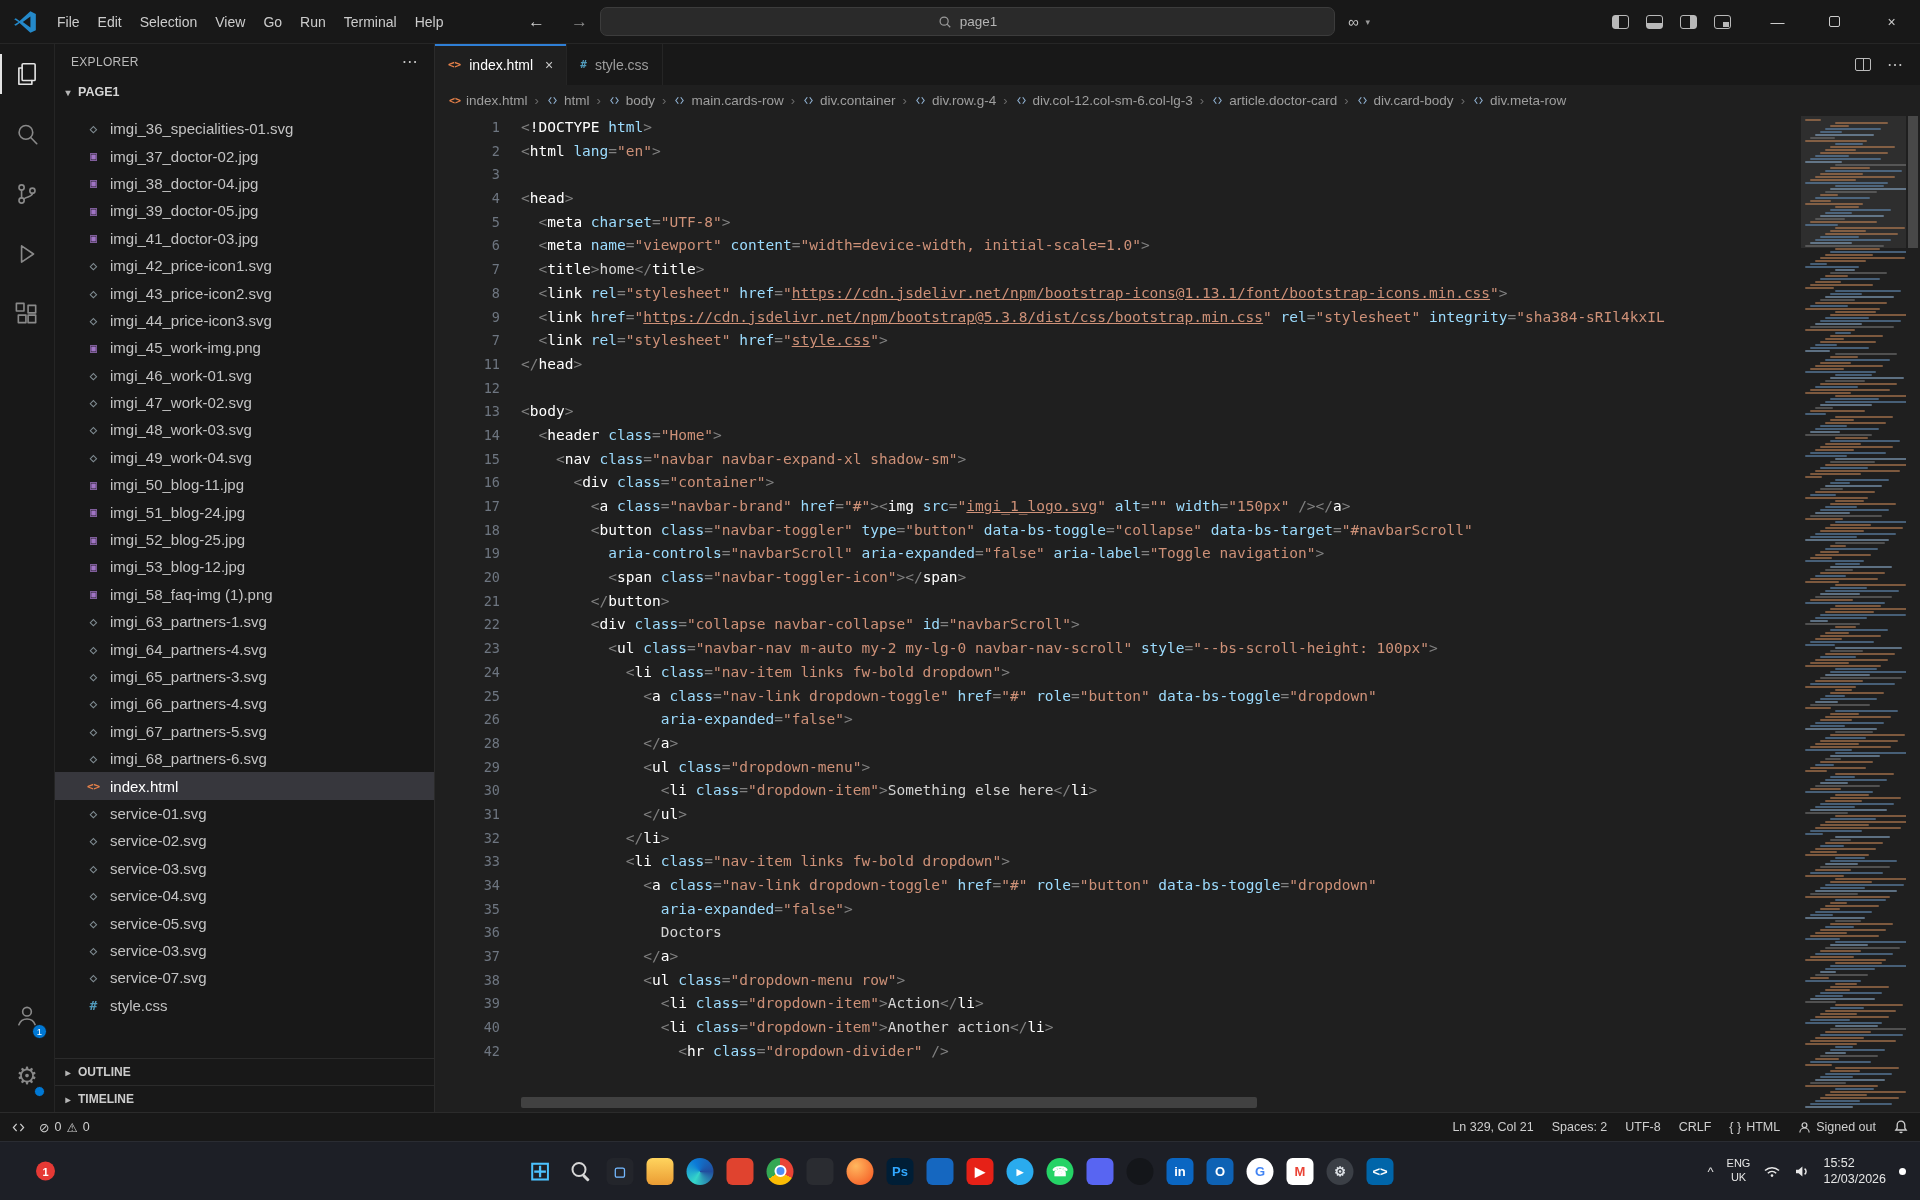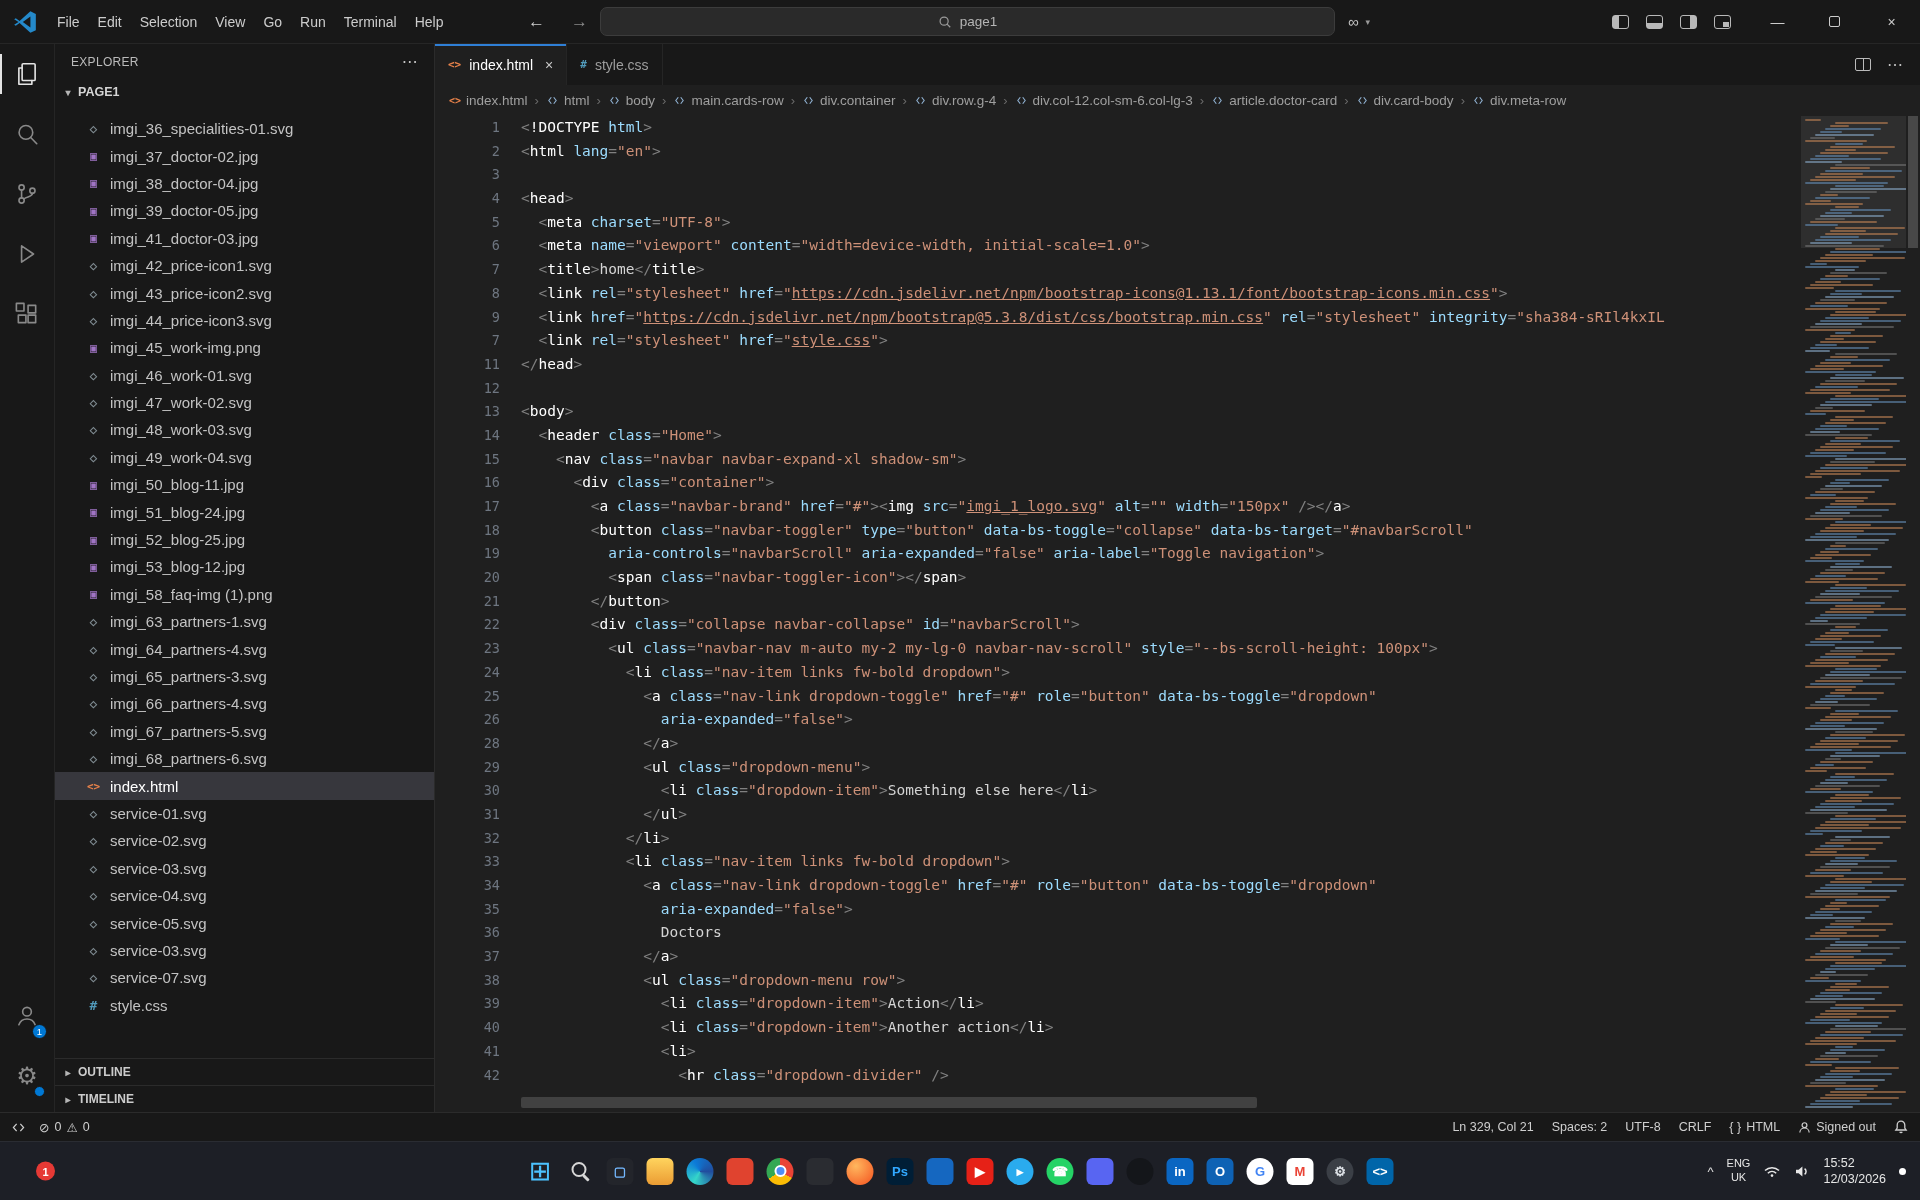--- a/index.html
+++ b/index.html
@@ -626,24 +626,20 @@
               <span class="ln">38</span>
               <span class="tokens"><span class="tk-x">              </span><span class="tk-p">&lt;</span><span class="tk-t">ul</span><span class="tk-x"> </span><span class="tk-a">class</span><span class="tk-p">=</span><span class="tk-s">"dropdown-menu row"</span><span class="tk-p">&gt;</span></span>
             </div>
             <div class="cl">
               <span class="ln">39</span>
               <span class="tokens"><span class="tk-x">                </span><span class="tk-p">&lt;</span><span class="tk-t">li</span><span class="tk-x"> </span><span class="tk-a">class</span><span class="tk-p">=</span><span class="tk-s">"dropdown-item"</span><span class="tk-p">&gt;</span><span class="tk-x">Action</span><span class="tk-p">&lt;/</span><span class="tk-t">li</span><span class="tk-p">&gt;</span></span>
             </div>
             <div class="cl">
               <span class="ln">40</span>
               <span class="tokens"><span class="tk-x">                </span><span class="tk-p">&lt;</span><span class="tk-t">li</span><span class="tk-x"> </span><span class="tk-a">class</span><span class="tk-p">=</span><span class="tk-s">"dropdown-item"</span><span class="tk-p">&gt;</span><span class="tk-x">Another action</span><span class="tk-p">&lt;/</span><span class="tk-t">li</span><span class="tk-p">&gt;</span></span>
-            </div>
-            <div class="cl">
-              <span class="ln">41</span>
-              <span class="tokens"><span class="tk-x">                </span><span class="tk-p">&lt;</span><span class="tk-t">li</span><span class="tk-p">&gt;</span></span>
             </div>
             <div class="cl">
               <span class="ln">42</span>
               <span class="tokens"><span class="tk-x">                  </span><span class="tk-p">&lt;</span><span class="tk-t">hr</span><span class="tk-x"> </span><span class="tk-a">class</span><span class="tk-p">=</span><span class="tk-s">"dropdown-divider"</span><span class="tk-x"> </span><span class="tk-p">/&gt;</span></span>
             </div>
           </div>
         <div class="minimap" id="minimap">
           <div class="mm-slider"></div>
         <div class="mm-bar" style="width: 16px; margin-left: 0px; background: rgb(176, 122, 80);"></div>
             <div class="mm-bar" style="width: 53px; margin-left: 30px; background: rgb(176, 122, 80);"></div>

